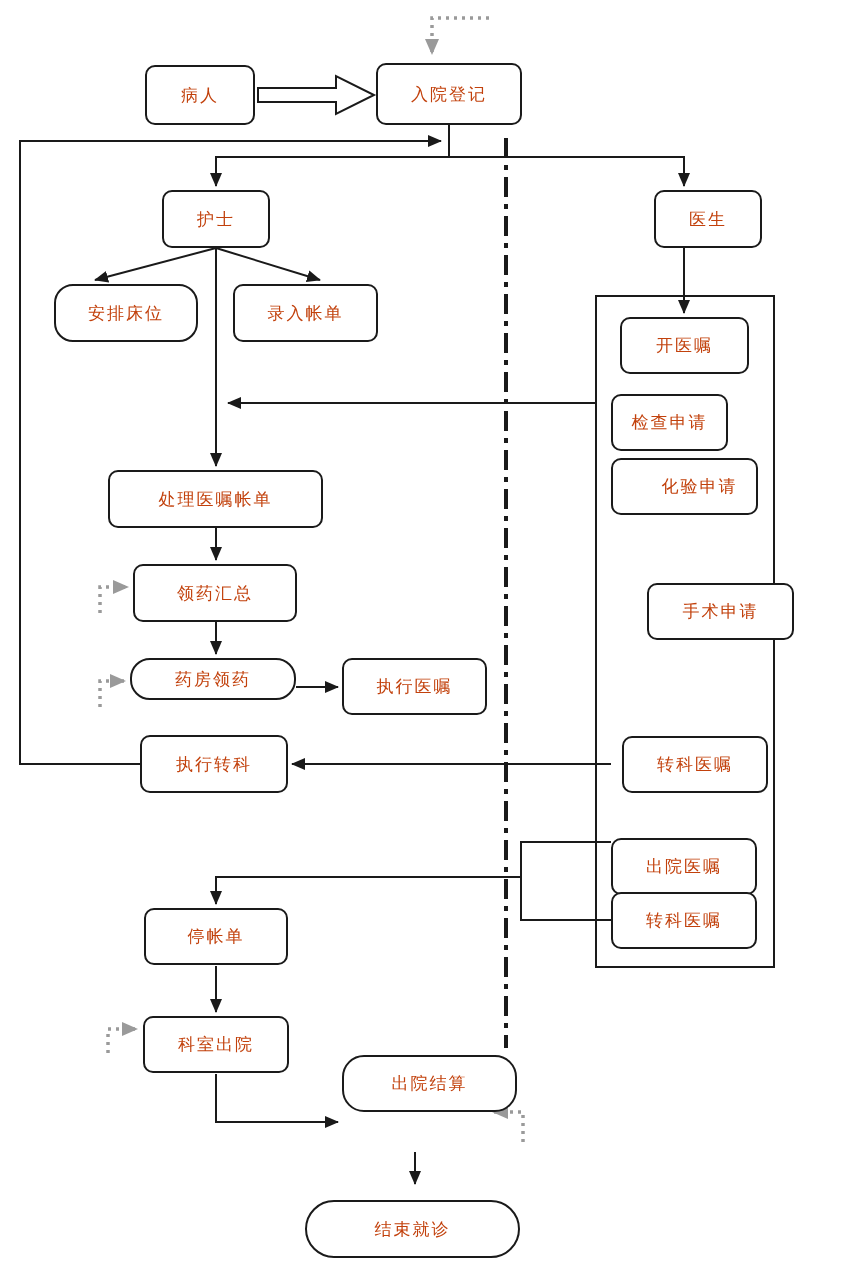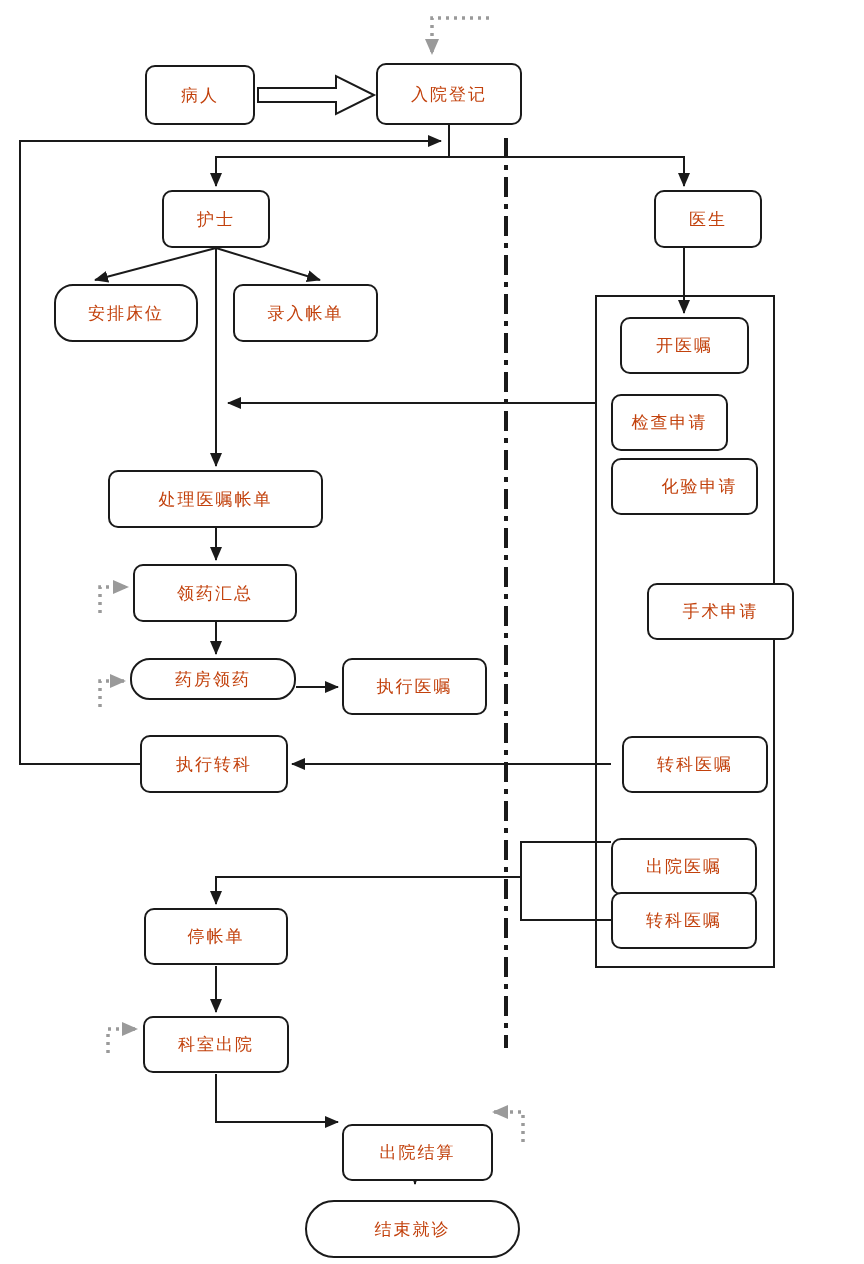--- a/index.html
+++ b/index.html
@@ -109,17 +109,17 @@
   <div class="node" style="left:622px;top:736px;width:146px;height:57px;">转科医嘱</div>
 
   <div class="node" style="left:611px;top:814px;width:146px;height:57px;margin-top:24px;">出院医嘱</div>
 
   <div class="node" style="left:611px;top:892px;width:146px;height:57px;">转科医嘱</div>
 
   <div class="node" style="left:144px;top:908px;width:144px;height:57px;text-align:right;">停帐单</div>
 
   <div class="node" style="left:143px;top:1016px;width:146px;height:57px;">科室出院</div>
 
-  <div class="node" style="left:342px;top:1124px;width:151px;height:57px;">出院结算</div>
+  <div class="node" style="left:342px;top:1055px;width:175px;height:57px;border-radius:22px;">出院结算</div>
 
   <div class="node stadium" style="left:305px;top:1188px;width:215px;height:58px;">结束就诊</div>
 
 </div>
 
 </body></html>

